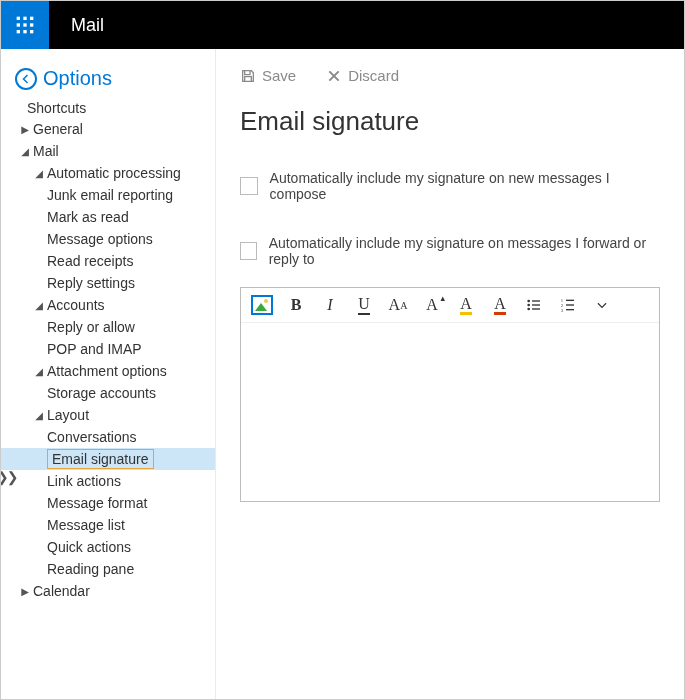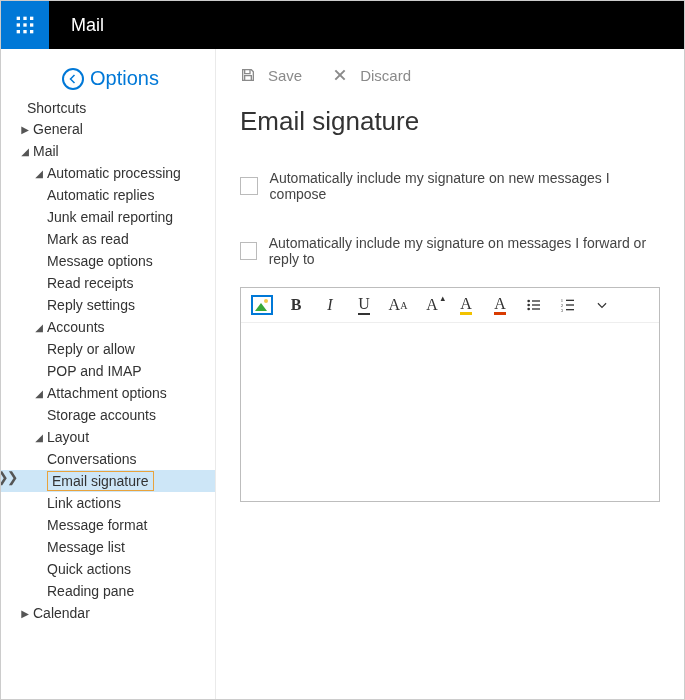--- a/index.html
+++ b/index.html
@@ -56,21 +56,20 @@
     color: #555;
     letter-spacing: -2px;
   }
   .options-header {
     display: flex;
     align-items: center;
     padding: 6px 0 10px 14px;
     color: #0078d7;
     font-size: 20px;
     font-weight: 400;
-    margin-left: 47px;
   }
   .back-circle {
     width: 22px; height: 22px;
     border: 2px solid #0078d7;
     border-radius: 50%;
     display: flex; align-items: center; justify-content: center;
     margin-right: 6px;
   }
   .back-circle svg { width: 12px; height: 12px; }
   .tree { padding-left: 0; }
@@ -111,22 +110,22 @@
   }
   .action-row {
     display: flex;
     gap: 30px;
     color: #8a8a8a;
     align-items: center;
     margin-bottom: 22px;
   }
   .action-btn {
     display: flex;
-    align-items: flex-start;
-    gap: 12px;
+    align-items: center;
+    gap: 6px;
     font-size: 15px;
     cursor: pointer;
   }
   .action-btn svg { width: 16px; height: 16px; }
   .page-title {
     font-size: 26px;
     font-weight: 300;
     color: #333;
     margin-bottom: 24px;
   }
@@ -251,23 +250,20 @@
       <div class="tree-item lvl1">
         <span class="caret">◢</span>
         <span class="tree-label">Mail</span>
       </div>
 
       <div class="tree-item lvl2">
         <span class="caret">◢</span>
         <span class="tree-label">Automatic processing</span>
       </div>
       <div class="tree-item lvl3">
-          <span class="tree-label">Automatic replies</span>
-        </div>
-      <div class="tree-item lvl3">
           <span class="tree-label">Junk email reporting</span>
         </div>
       <div class="tree-item lvl3">
           <span class="tree-label">Mark as read</span>
         </div>
       <div class="tree-item lvl3">
           <span class="tree-label">Message options</span>
         </div>
       <div class="tree-item lvl3">
           <span class="tree-label">Read receipts</span>

